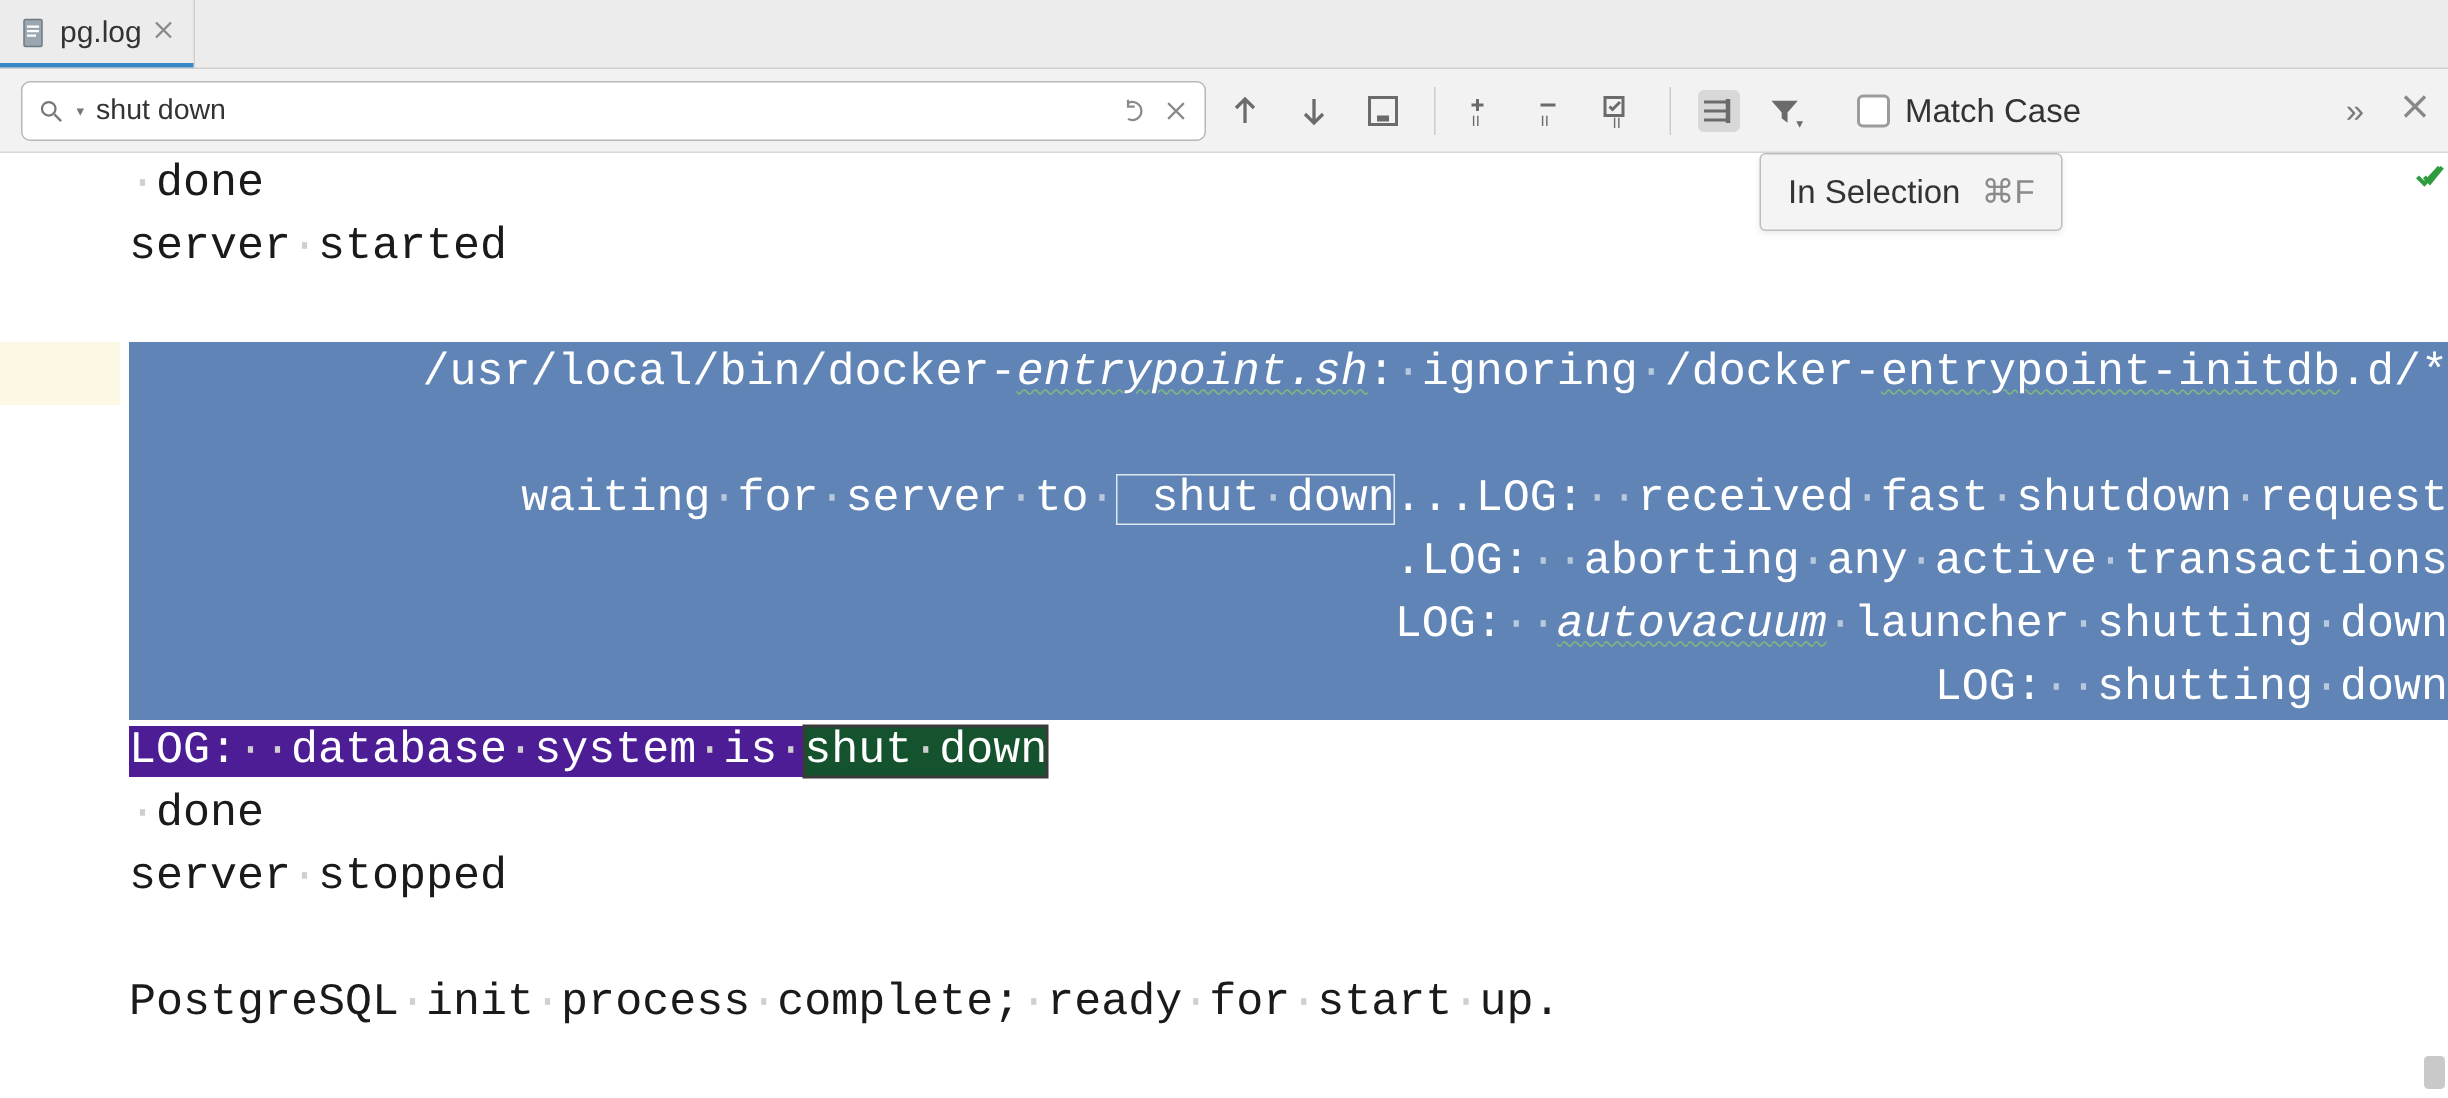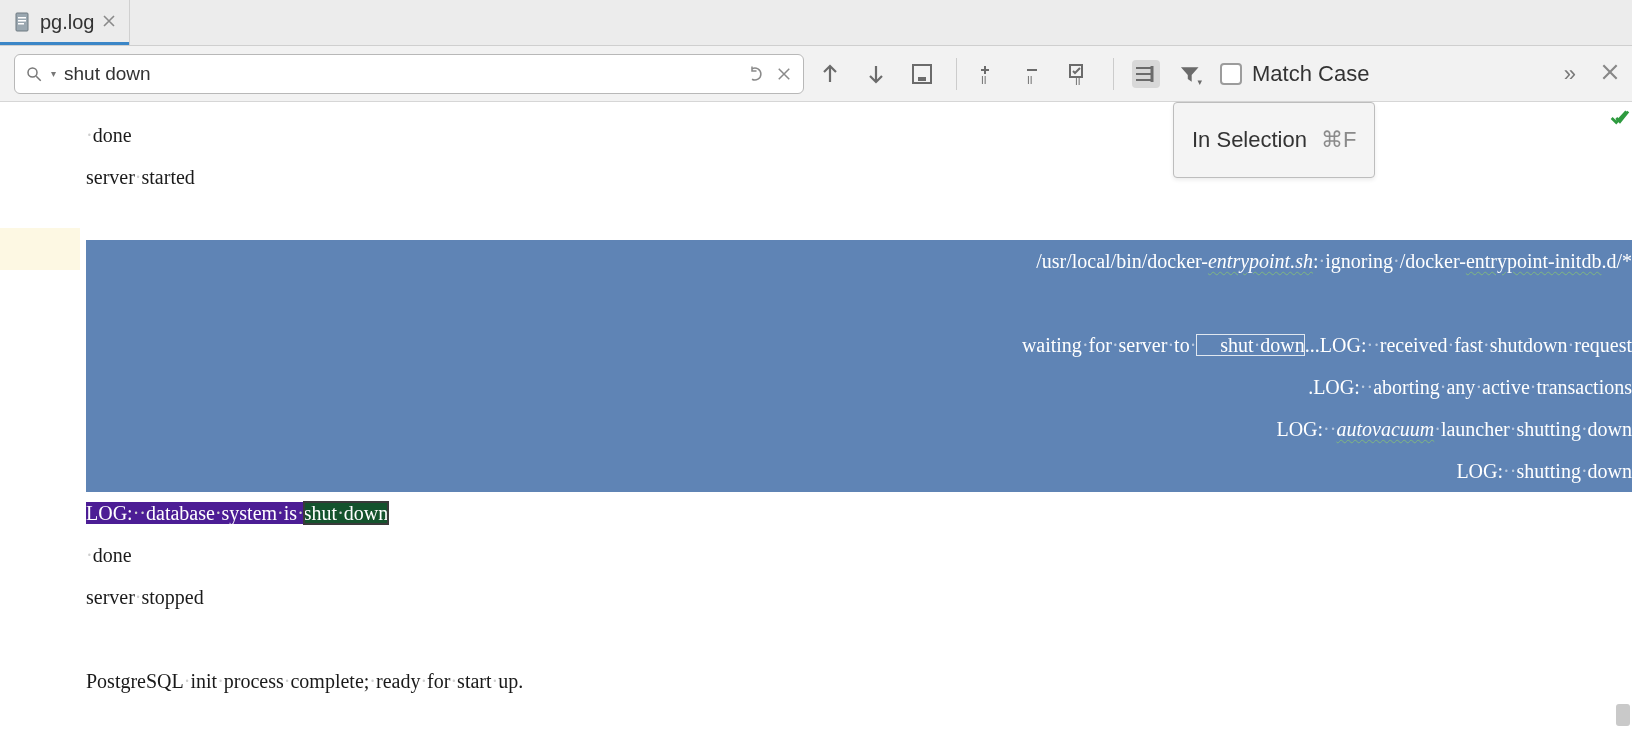--- a/index.html
+++ b/index.html
@@ -21,36 +21,36 @@
   .search-wrap .mag svg { width:18px; height:18px; }
   .search-wrap .dd { font-size: 10px; color: #777; }
   .search-input { flex: 1; border: none; outline: none; font-size: 19px; color: #333; background: transparent; }
   .search-wrap .hist svg, .search-wrap .clear svg { width:18px; height:18px; }
   .search-wrap .hist, .search-wrap .clear { color: #8a8a8a; cursor: pointer; display:flex;}
   .tool-icons { display: flex; align-items: center; gap: 18px; }
   .ticon { width: 28px; height: 28px; display: flex; align-items: center; justify-content: flex-start; color: #6b6b6b; cursor: pointer; border-radius:4px;}
   .ticon.active { background:#d8d8d8; }
   .ticon svg { width: 24px; height: 24px; }
   .divider { width: 1px; height: 32px; background: #ccc; }
-  .matchcase { display: flex; align-items: center; gap: 10px; }
+  .matchcase { display: flex; align-items: center; gap: 10px; margin-left: 18px; }
   .matchcase .chk { width: 22px; height: 22px; border: 2px solid #9c9c9c; border-radius: 4px; background:#fff;}
   .matchcase span { font-size: 22px; color: #333; }
   .more { margin-left: auto; color: #7a7a7a; font-size: 22px; cursor:pointer;}
   .closepanel { color: #888; margin-left: 12px; cursor:pointer; }
   .closepanel svg{width:16px;height:16px;}
 
   
-  .tooltip { position: absolute; top: 56px; left: 1173px; background: #f4f4f4; border: 1px solid #bdbdbd; border-radius: 4px; padding: 24px 18px; font-size: 22px; color: #333; display:flex; gap:14px; align-items:center; box-shadow: 0 2px 4px rgba(0,0,0,0.08);}
+  .tooltip { position: absolute; top: 56px; left: 1173px; background: #f4f4f4; border: 1px solid #bdbdbd; border-radius: 4px; padding: 12px 18px; font-size: 22px; color: #333; display:flex; gap:14px; align-items:center; box-shadow: 0 2px 4px rgba(0,0,0,0.08);}
   .tooltip .sc { color: #8a8a8a; }
 
   
   .editor-wrap { flex: 1; display: flex; position: relative; }
   .gutter { width: 86px; background: #fff; border-right: 0; }
   .gutter .hl { position:absolute; left:0; width:80px; height:42px; background:#fdf8e3;}
-  .code { flex: 1; font-family: Liberation Serif, serif; font-size: 20px; line-height: 42px; color: #1a1a1a; white-space: pre; margin-top: 12px; }
+  .code { flex: 1; font-family: Liberation Mono, monospace; font-size: 30px; line-height: 42px; color: #1a1a1a; white-space: pre; }
   .line { height: 42px; padding-left: 0; }
   .line .ws { color: #cfcfcf; }
   .sel { background: #4c1d95; color: #fff; }
   .line.selfull { background: #5f84b5; color:#fff;text-align:right; }
   .line.selfull .ws { color:#b8c8dd;}
   .hit-in-sel { outline: 1.5px solid #e0e7ef; outline-offset: -1px; padding-left: 24px; }
   .hit-out { outline: 2px solid #3a3a3a; outline-offset: -1px; background:#14532d; color:#fff;}
   .italic { font-style: italic; }
   .wave { text-decoration: underline wavy #7fb77f; text-decoration-thickness:1px; text-underline-offset:3px;}
 

